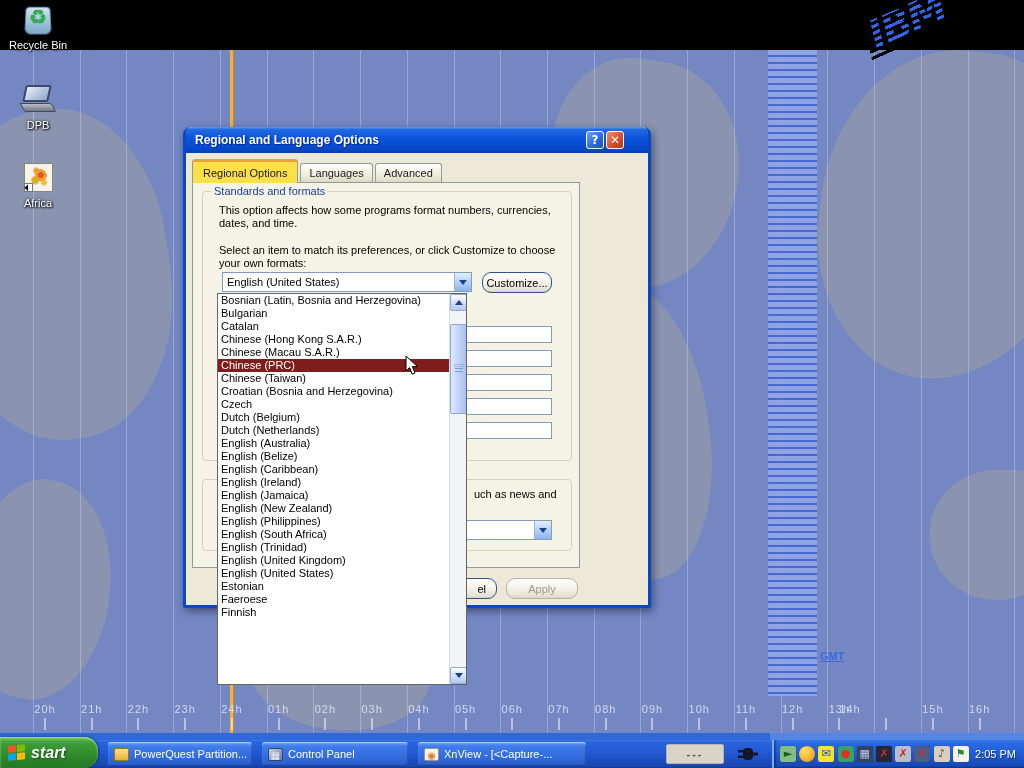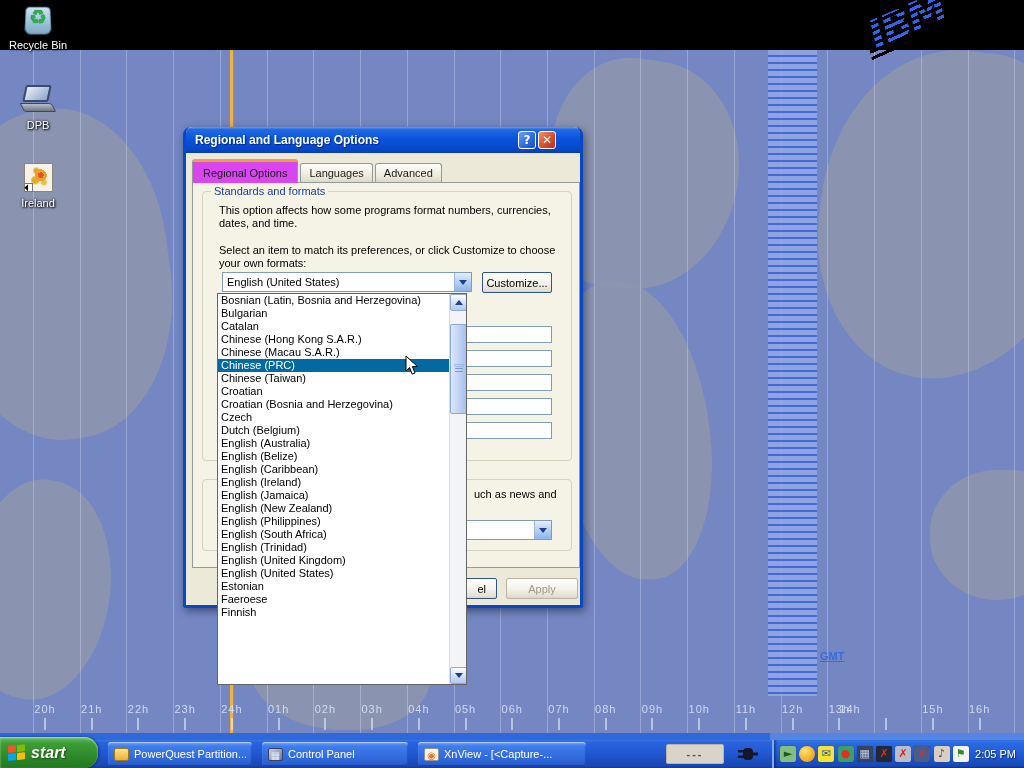--- a/index.html
+++ b/index.html
@@ -45,39 +45,39 @@
   .xn-box { position:absolute; left:3px; top:1px; width:29px; height:29px; background:#f6f2e8; border:1px solid #8a857a;
     background-image:radial-gradient(circle at 58% 42%, #e0581e 0 3px, #f0a030 3px 6px, rgba(240,160,48,0) 6px),
       radial-gradient(circle at 38% 60%, #d8b020 0 3px, rgba(216,176,32,0) 5px),
       radial-gradient(circle at 70% 68%, #e8c23a 0 2px, rgba(232,194,58,0) 4px),
       radial-gradient(circle at 42% 25%, #e8a02a 0 2px, rgba(232,160,42,0) 4px); }
   .shortcut { position:absolute; left:3px; top:21px; width:9px; height:9px; background:#fff; border:1px solid #777; }
   .shortcut:after { content:""; position:absolute; left:1px; top:1px; width:0; height:0;
     border-left:5px solid #000; border-top:5px solid transparent; transform:rotate(45deg); transform-origin:2px 2px; }
 
   
-  .dialog { position:absolute; left:183px; top:127px; width:400px; height:481px; z-index:10;
+  .dialog { position:absolute; left:183px; top:127px; width:468px; height:481px; z-index:10;
     background:#ece9d8; border:3px solid #0847c6; border-top:none; border-radius:8px 8px 3px 3px;
     box-shadow:2px 3px 8px rgba(0,0,20,.45); }
   .titlebar { position:relative; height:26px; margin:-0px -0px 0 -0px; border-radius:6px 6px 0 0;
     background:linear-gradient(180deg,#5a9cf4 0%,#2268e2 10%,#0a54dd 45%,#0747c8 85%,#0a3fae 100%);
     display:flex; align-items:center; padding-left:9px; }
   .titlebar .txt { color:#fff; font-weight:bold; font-size:12px; text-shadow:1px 1px 1px #00268a; }
   .tb-btn { position:absolute; top:4px; width:18px; height:18px; border-radius:3px; border:1px solid #fff;
     color:#fff; font-weight:bold; font-size:12px; text-align:center; line-height:16px; font-family:"DejaVu Sans",sans-serif; }
   .help-btn { right:46px; background:linear-gradient(135deg,#6aa4f5 0%,#2d6be0 55%,#1b50c0 100%); }
   .close-btn { right:24px; right:24px; background:linear-gradient(135deg,#f0926e 0%,#dd5330 50%,#b83014 100%); }
   .tb-btn.close-btn { right:24px; }
   
   .help-btn { right:44px; } .close-btn { right:21px; }
 
   .tabs { position:absolute; left:6px; top:33px; height:22px; display:flex; align-items:flex-end; }
   .tab { position:relative; border:1px solid #919b9c; border-bottom:none; border-radius:3px 3px 0 0;
     background:linear-gradient(180deg,#fefefb,#ece9d8 70%,#dcd8c8); padding:3px 8px 3px 8px; margin-right:2px; color:#1a1a1a; }
-  .tab.active { background:#d946ef; padding:5px 10px 4px 10px; z-index:3;
+  .tab.active { background:#fde047; padding:5px 10px 4px 10px; z-index:3;
     border-top:3px solid #e8a33d; margin-bottom:-1px; }
   .tabpage { position:absolute; left:6px; top:55px; width:388px; height:386px; background:#f5f3e6;
     border:1px solid #919b9c; }
 
   .groupbox { position:absolute; border:1px solid #d5d2bd; border-radius:4px; }
   .groupbox .glabel { position:absolute; left:8px; top:-7px; background:#f5f3e6; padding:0 3px; color:#1c3f94; }
   .g1 { left:9px; top:8px; width:370px; height:270px; }
   .g2 { left:9px; top:296px; width:370px; height:72px; }
   .body-text { position:absolute; color:#000; line-height:13px; }
   .t-desc { left:26px; top:21px; width:345px; }
@@ -86,31 +86,31 @@
 
   .combo { position:absolute; background:#fff; border:1px solid #7f9db9; display:flex; align-items:center; }
   .combo .val { flex:1; padding-left:4px; overflow:hidden; white-space:nowrap; }
   .combo-arrow { width:17px; height:100%; border-left:1px solid #9db8d8; border-radius:0 1px 1px 0;
     background:linear-gradient(180deg,#e4eefc 0%,#b8d0f4 50%,#8cb4ec 100%); display:flex; align-items:center; justify-content:center; }
   .chev { width:0; height:0; border-left:4px solid transparent; border-right:4px solid transparent; border-top:5px solid #1c3f94; }
   .main-combo { left:29px; top:89px; width:250px; height:20px; }
   .loc-combo { left:150px; top:337px; width:209px; height:20px; }
 
   .xp-btn { position:absolute; background:linear-gradient(180deg,#fefefd 0%,#f4f3ea 50%,#e4e1d2 90%,#d8d4c4 100%);
-    border:1px solid #30538e; border-radius:2px; color:#000; text-align:center; display:flex; align-items:center; justify-content:center; }
+    border:1px solid #30538e; border-radius:9px; color:#000; text-align:center; display:flex; align-items:center; justify-content:center; }
   .customize-btn { left:289px; top:89px; width:70px; height:21px; }
   .sample-box { position:absolute; left:110px; width:249px; height:17px; background:#fff; border:1px solid #7f9db9; }
   .cancel-btn { left:241px; top:451px; width:70px; height:21px; justify-content:flex-end; padding-right:10px; }
   .apply-btn { left:320px; top:451px; width:72px; height:21px; color:#9e9a87; border-color:#b9b4a4; }
 
   
   .droplist { position:absolute; left:217px; top:293px; width:250px; height:392px; background:#fff;
     border:1px solid #646464; z-index:20; overflow:hidden; }
   .li { height:13px; line-height:13px; padding-left:3px; white-space:nowrap; color:#000; padding-right:23px; }
-  .li.sel { background:#0369a1; color:#fff; }
+  .li.sel { background:#7f1d1d; color:#fff; }
   .scrollbar { position:absolute; right:0; top:0; width:17px; height:390px; background:#f2f4f7; border-left:1px solid #d8dce4; }
   .sb-btn { position:absolute; left:0; width:17px; height:17px; background:linear-gradient(180deg,#fdfefd,#cddcf6 60%,#b2c8ee);
     border:1px solid #8cacd8; border-radius:2px; display:flex; align-items:center; justify-content:center; }
   .sb-up { top:0; } .sb-down { bottom:0; }
   .chev-up { width:0;height:0;border-left:4px solid transparent;border-right:4px solid transparent;border-bottom:5px solid #1c3f94; }
   .sb-thumb { position:absolute; left:0; top:30px; width:17px; height:90px;
     background:linear-gradient(90deg,#dce8fc 0%,#c2d4f6 50%,#a8c0ee 100%); border:1px solid #88aadd; border-radius:2px; }
   .sb-thumb:after { content:""; position:absolute; left:4px; top:40px; width:8px; height:1px;
     box-shadow:0 0 0 0.5px #7a9cd0, 0 3px 0 0 #7a9cd0, 0 6px 0 0 #7a9cd0; }
 
@@ -229,21 +229,21 @@
       <div class="laptop-screen"></div>
         <div class="laptop-base"></div>
     </div>
     <div class="lbl">DPB</div>
   </div>
   <div class="desk-icon" style="left:3px;top:162px;">
     <div class="art">
       <div class="xn-box"></div>
         <div class="shortcut"></div>
     </div>
-    <div class="lbl">Ireland</div>
+    <div class="lbl">Africa</div>
   </div>
 
   <div class="dialog">
     <div class="titlebar">
       <span class="txt">Regional and Language Options</span>
       <div class="tb-btn help-btn">?</div>
       <div class="tb-btn close-btn">✕</div>
     </div>
     <div class="tabs">
       <div class="tab active">Regional Options</div>
@@ -283,24 +283,24 @@
 
   <div class="droplist">
     <div id="lang-items">
         <div class="li">Bosnian (Latin, Bosnia and Herzegovina)</div>
         <div class="li">Bulgarian</div>
         <div class="li">Catalan</div>
         <div class="li">Chinese (Hong Kong S.A.R.)</div>
         <div class="li">Chinese (Macau S.A.R.)</div>
         <div class="li sel">Chinese (PRC)</div>
         <div class="li">Chinese (Taiwan)</div>
-        <div class="li">Croatian</div>
         <div class="li">Croatian (Bosnia and Herzegovina)</div>
         <div class="li">Czech</div>
         <div class="li">Dutch (Belgium)</div>
+        <div class="li">Dutch (Netherlands)</div>
         <div class="li">English (Australia)</div>
         <div class="li">English (Belize)</div>
         <div class="li">English (Caribbean)</div>
         <div class="li">English (Ireland)</div>
         <div class="li">English (Jamaica)</div>
         <div class="li">English (New Zealand)</div>
         <div class="li">English (Philippines)</div>
         <div class="li">English (South Africa)</div>
         <div class="li">English (Trinidad)</div>
         <div class="li">English (United Kingdom)</div>

